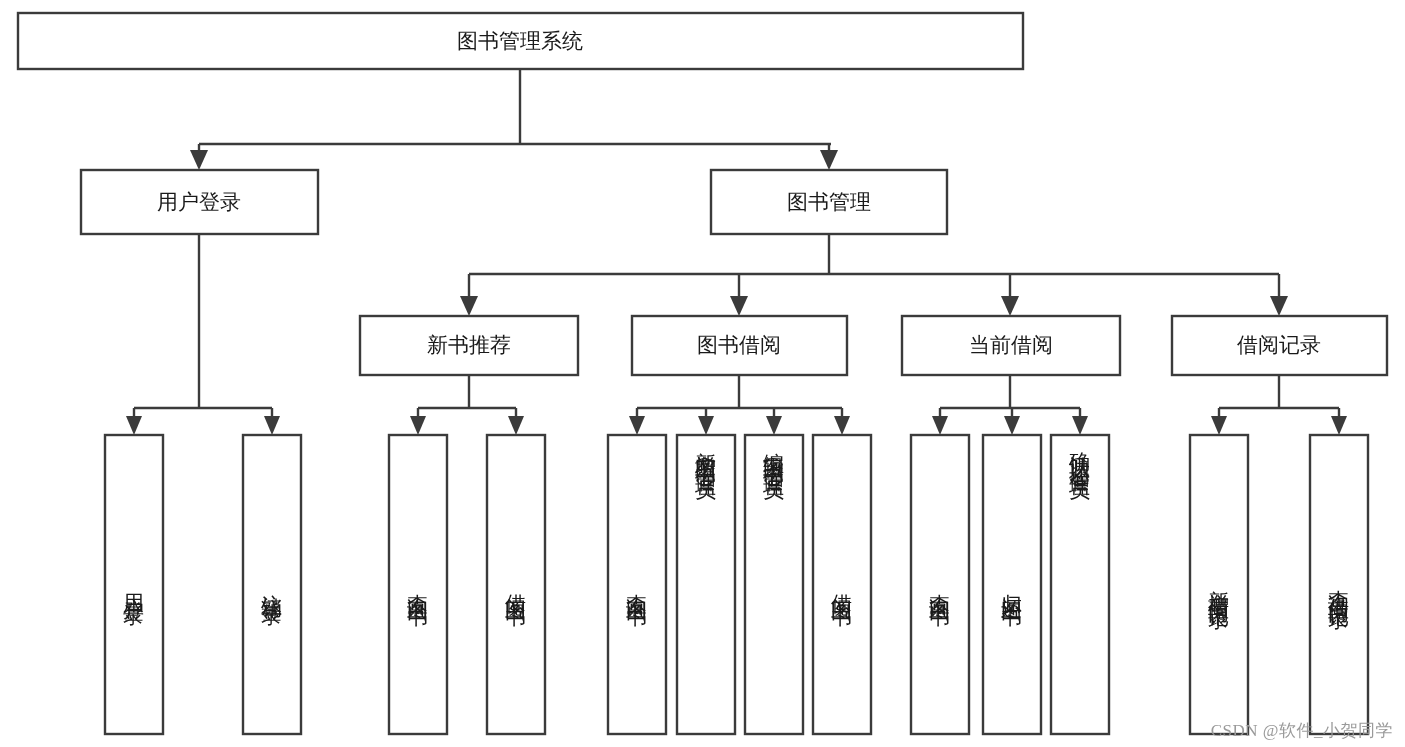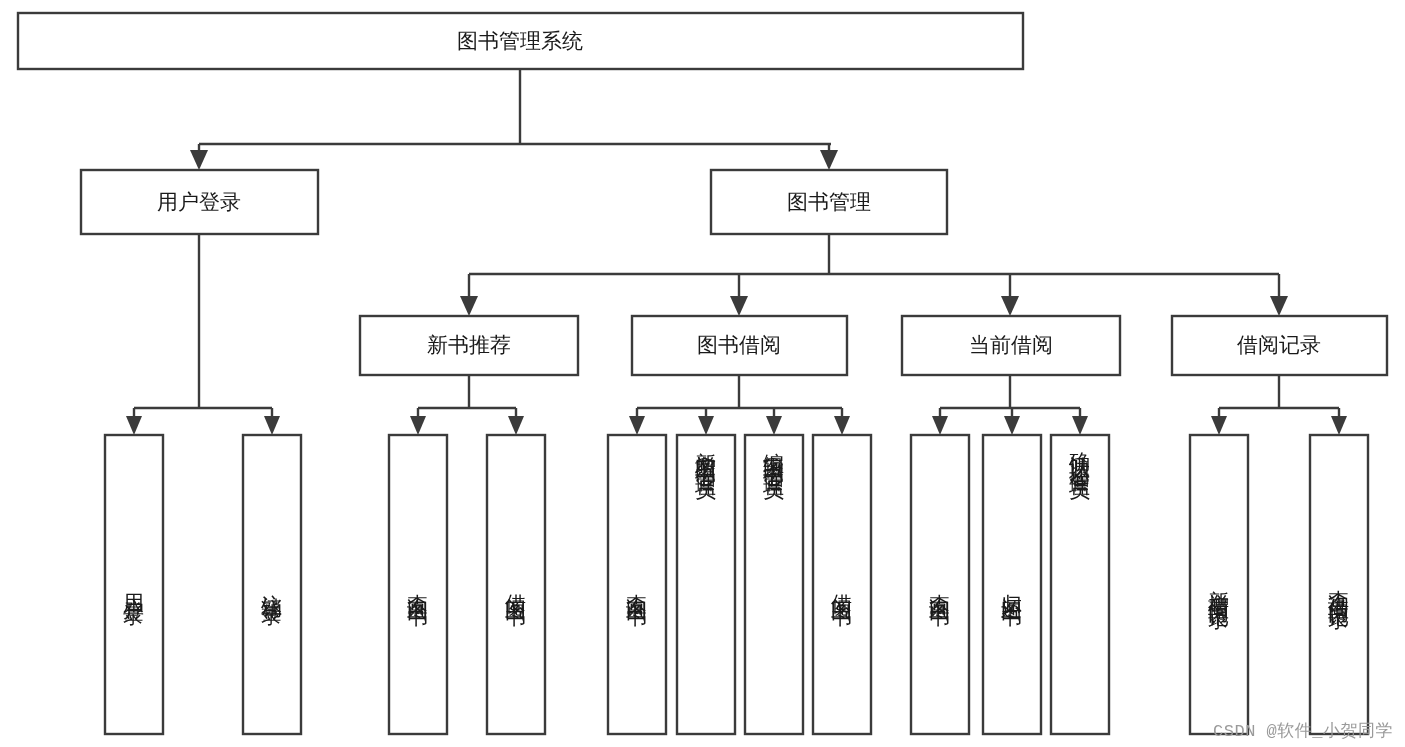--- a/index.html
+++ b/index.html
@@ -66,21 +66,21 @@
     font-size: 21px;
     line-height: 1.0;
     letter-spacing: 4px;
     color: #1a1a1a;
     white-space: nowrap;
   }
   .watermark {
     position: absolute;
     right: 12px;
     bottom: 5px;
-    font-family: Liberation Mono, monospace;
+    font-family: Liberation Serif, serif;
     font-size: 17px;
     color: #9a9a9a;
     letter-spacing: 0.5px;
     user-select: none;
     white-space: nowrap;
     margin-top: 36px;
   }
 </style>
 </head>
 <body>

